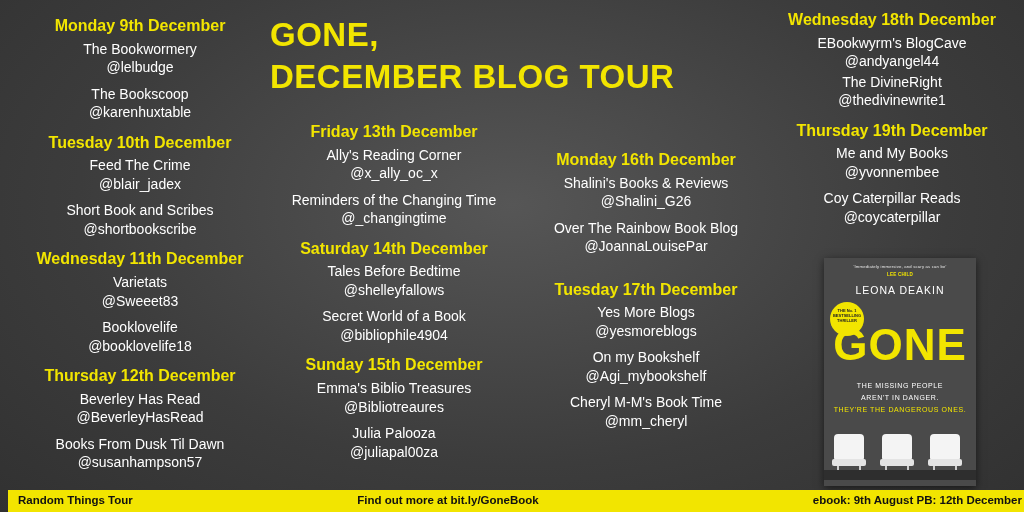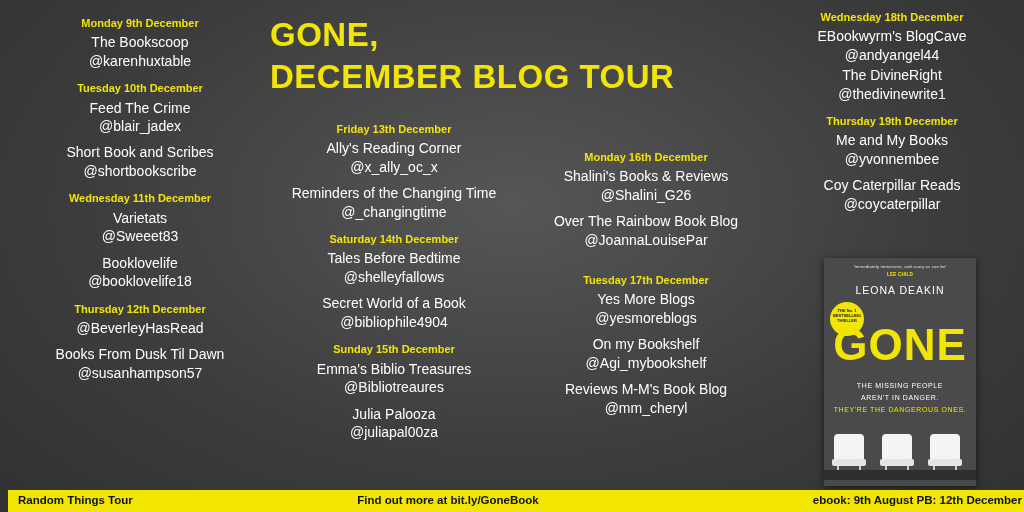--- a/index.html
+++ b/index.html
@@ -35,21 +35,21 @@
     text-align: center;
   }
   .col-1 { left: 14px;  top: 16px;  width: 252px; }
   .col-2 { left: 268px; top: 122px; width: 252px; }
   .col-3 { left: 520px; top: 150px; width: 252px; }
   .col-4 { left: 772px; top: 10px;  width: 240px; }
 
   .group { margin-bottom: 11px; }
   .date {
     color: #f2e500;
-    font-size: 11px;
+    font-size: 16px;
     font-weight: bold;
     margin-bottom: 3px;
     line-height: 1.3;
   }
   .entry { margin-bottom: 8px; }
   .blog-name {
     font-size: 14px;
     line-height: 1.32;
     color: #ffffff;
   }
@@ -200,20 +200,24 @@
 
   <div class="title">
     <div>GONE,</div>
     <div>DECEMBER BLOG TOUR</div>
   </div>
 
   <div class="col col-1">
     <div class="group">
       <div class="date">Monday 9th December</div>
       <div class="entry">
+        <div class="blog-name">The Bookwormery</div>
+        <div class="handle">@lelbudge</div>
+      </div>
+      <div class="entry">
         <div class="blog-name">The  Bookscoop</div>
         <div class="handle">@karenhuxtable</div>
       </div>
     </div>
     <div class="group">
       <div class="date">Tuesday 10th December</div>
       <div class="entry">
         <div class="blog-name">Feed The Crime</div>
         <div class="handle">@blair_jadex</div>
       </div>
@@ -229,20 +233,21 @@
         <div class="handle">@Sweeet83</div>
       </div>
       <div class="entry">
         <div class="blog-name">Booklovelife</div>
         <div class="handle">@booklovelife18</div>
       </div>
     </div>
     <div class="group">
       <div class="date">Thursday 12th December</div>
       <div class="entry">
+        <div class="blog-name">Beverley Has Read</div>
         <div class="handle">@BeverleyHasRead</div>
       </div>
       <div class="entry">
         <div class="blog-name">Books From Dusk Til Dawn</div>
         <div class="handle">@susanhampson57</div>
       </div>
     </div>
   </div>
 
   <div class="col col-2">
@@ -297,21 +302,21 @@
       <div class="date">Tuesday 17th December</div>
       <div class="entry">
         <div class="blog-name">Yes More Blogs</div>
         <div class="handle">@yesmoreblogs</div>
       </div>
       <div class="entry">
         <div class="blog-name">On my Bookshelf</div>
         <div class="handle">@Agi_mybookshelf</div>
       </div>
       <div class="entry">
-        <div class="blog-name">Reviews M-M's Book Blog</div>
+        <div class="blog-name">Cheryl M-M's Book Time</div>
         <div class="handle">@mm_cheryl</div>
       </div>
     </div>
   </div>
 
   <div class="col col-4">
     <div class="group">
       <div class="date">Wednesday 18th December</div>
       <div class="entry" style="margin-bottom:2px;">
         <div class="blog-name">EBookwyrm's BlogCave</div>

